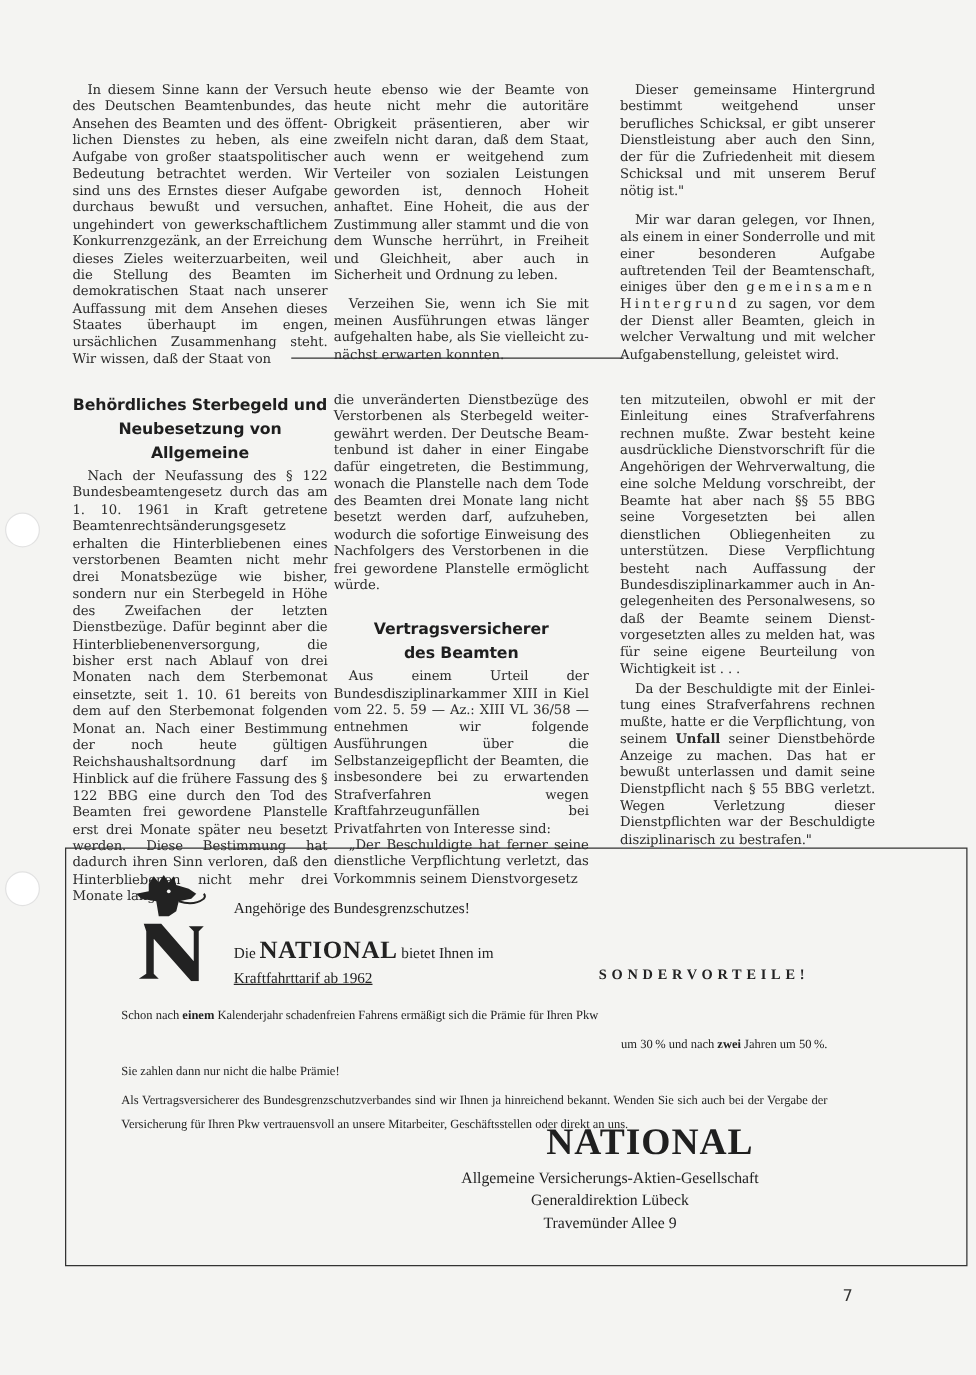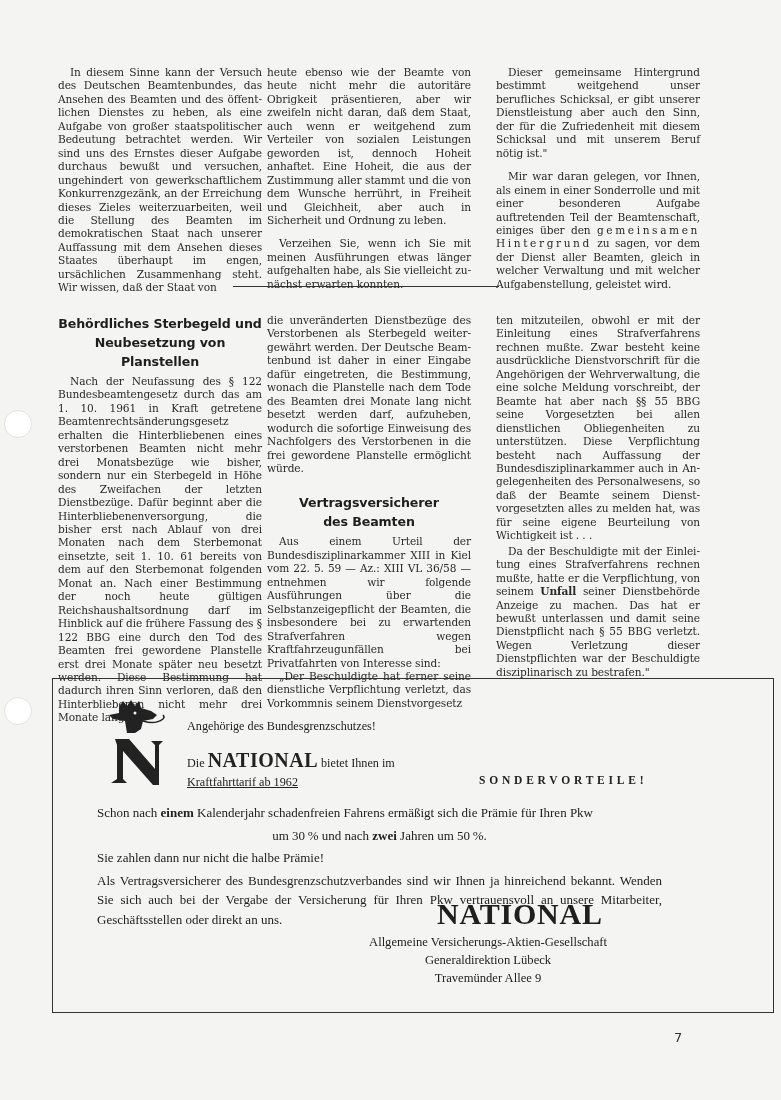--- a/index.html
+++ b/index.html
@@ -17,21 +17,21 @@
   .col p + p { margin-top: 10px; }
   .col p.noindent { text-indent: 0; }
   .spaced { letter-spacing: 2.6px; }
   .heading { font-family: "DejaVu Sans", "Liberation Sans", sans-serif; font-weight: bold; font-size: 12.6px; line-height: 19px; text-align: center; margin: 0 0 4px 0; color: #1e1e1e; }
   .divider { position: absolute; left: 233px; top: 286px; width: 266px; height: 0; border-top: 1.5px solid #333; }
   .ad { position: absolute; left: 52px; top: 678px; width: 722px; height: 335px; border: 1.5px solid #333; box-sizing: border-box; }
   .logo { position: absolute; left: 52px; top: 20px; width: 70px; height: 86px; }
   .ad-line { position: absolute; font-family: "Liberation Serif", "DejaVu Serif", serif; font-size: 12.2px; color: #222; white-space: nowrap; }
   .brand { font-weight: bold; font-size: 20px; letter-spacing: 0.5px; }
   .sonder { font-weight: bold; letter-spacing: 3.8px; font-size: 11.5px; }
-  .ad-body { position: absolute; left: 44px; width: 565px; font-family: "Liberation Serif", "DejaVu Serif", serif; font-size: 13px; line-height: 19.5px; text-align: justify; color: #222; }
+  .ad-body { position: absolute; left: 44px; width: 565px; font-family: "Liberation Serif", "DejaVu Serif", serif; font-size: 10px; line-height: 19.5px; text-align: justify; color: #222; }
   .big-brand { position: absolute; left: 384px; top: 218px; font-family: "Liberation Serif", "DejaVu Serif", serif; font-weight: bold; font-size: 30px; letter-spacing: 0.8px; color: #1f1f1f; }
   .address { position: absolute; left: 300px; top: 254px; width: 270px; text-align: center; font-family: "Liberation Serif", "DejaVu Serif", serif; font-size: 12.6px; line-height: 18px; color: #222; }
   .pagenum { position: absolute; left: 674px; top: 1030px; font-family: "DejaVu Sans", sans-serif; font-size: 13px; color: #333; }
 </style>
 </head>
 <body>
 
 <div class="page">
 
   <div class="punch" style="top:410px;"></div>
@@ -49,21 +49,21 @@
   <div class="col" style="left:496px; top:66px; width:204px;">
     <p>Dieser gemeinsame Hintergrund be­stimmt weitgehend unser berufliches Schicksal, er gibt unserer Dienstleistung aber auch den Sinn, der für die Zufrie­denheit mit diesem Schicksal und mit unserem Beruf nötig ist."</p>
     <p><span>Mir war daran gelegen, vor Ihnen, als einem in einer Sonderrolle und mit einer besonderen Aufgabe auftretenden Teil der Beamtenschaft, einiges über den </span><span class="spaced">gemeinsamen Hintergrund</span><span> zu sagen, vor dem der Dienst aller Be­amten, gleich in welcher Verwaltung und mit welcher Aufgabenstellung, ge­leistet wird.</span></p>
   </div>
 
   <div class="divider"></div>
 
   <div class="col" style="left:58px; top:314px; width:204px;">
     <div class="heading">
       <div>Behördliches Sterbegeld und</div>
-      <div>Neubesetzung von Planstellen</div>
+      <div>Neubesetzung von Allgemeine</div>
     </div>
     <p>Nach der Neufassung des § 122 Bun­desbeamtengesetz durch das am 1. 10. 1961 in Kraft getretene Beamtenrechts­änderungsgesetz erhalten die Hinter­bliebenen eines verstorbenen Beamten nicht mehr drei Monatsbezüge wie bis­her, sondern nur ein Sterbegeld in Höhe des Zweifachen der letzten Dienstbezüge. Dafür beginnt aber die Hinterbliebenenversorgung, die bisher erst nach Ablauf von drei Monaten nach dem Sterbemonat einsetzte, seit 1. 10. 61 bereits von dem auf den Sterbemonat folgenden Monat an. Nach einer Bestimmung der noch heute gül­tigen Reichshaushaltsordnung darf im Hinblick auf die frühere Fassung des § 122 BBG eine durch den Tod des Beamten frei gewordene Planstelle erst drei Monate später neu besetzt werden. Diese Bestimmung hat dadurch ihren Sinn verloren, daß den Hinter­bliebenen nicht mehr drei Monate lang</p>
   </div>
 
   <div class="col" style="left:267px; top:314px; width:204px;">
     <p class="noindent">die unveränderten Dienstbezüge des Verstorbenen als Sterbegeld weiter­gewährt werden. Der Deutsche Beam­tenbund ist daher in einer Eingabe da­für eingetreten, die Bestimmung, wo­nach die Planstelle nach dem Tode des Beamten drei Monate lang nicht besetzt werden darf, aufzuheben, wodurch die sofortige Einweisung des Nachfolgers des Verstorbenen in die frei gewordene Planstelle ermöglicht würde.</p>
     <div style="height:18px;"></div>
     <div class="heading">
       <div>Vertragsversicherer</div>
       <div>des Beamten</div>
@@ -93,21 +93,21 @@
       <span>Die</span>
       <span class="brand">NATIONAL</span>
       <span>bietet Ihnen im</span>
     </div>
 
     <div class="ad-line" style="left:134px; top:96px;text-decoration:underline;">Kraftfahrttarif ab 1962</div>
     <div class="ad-line sonder" style="left:426px; top:95px;">SONDERVORTEILE!</div>
 
     <div class="ad-body" style="top:124px;">
       <div><span>Schon nach </span><b>einem</b><span> Kalenderjahr schadenfreien Fahrens ermäßigt sich die Prämie für Ihren Pkw</span></div>
-      <div style="text-align:center; margin-top:3px;"><span>um 30 % und nach </span><b>zwei</b><span> Jahren um 50 %.</span></div>
+      <div style="text-align:right; margin-top:3px;"><span>um 30 % und nach </span><b>zwei</b><span> Jahren um 50 %.</span></div>
       <div style="margin-top:3px;">Sie zahlen dann nur nicht die halbe Prämie!</div>
       <div style="margin-top:3px;">Als Vertragsversicherer des Bundesgrenzschutzverbandes sind wir Ihnen ja hinreichend be­kannt. Wenden Sie sich auch bei der Vergabe der Versicherung für Ihren Pkw vertrauens­voll an unsere Mitarbeiter, Geschäftsstellen oder direkt an uns.</div>
     </div>
 
     <div class="big-brand">NATIONAL</div>
     <div class="address">
       <div>Allgemeine Versicherungs-Aktien-Gesellschaft</div>
       <div>Generaldirektion Lübeck</div>
       <div>Travemünder Allee 9</div>
     </div>

